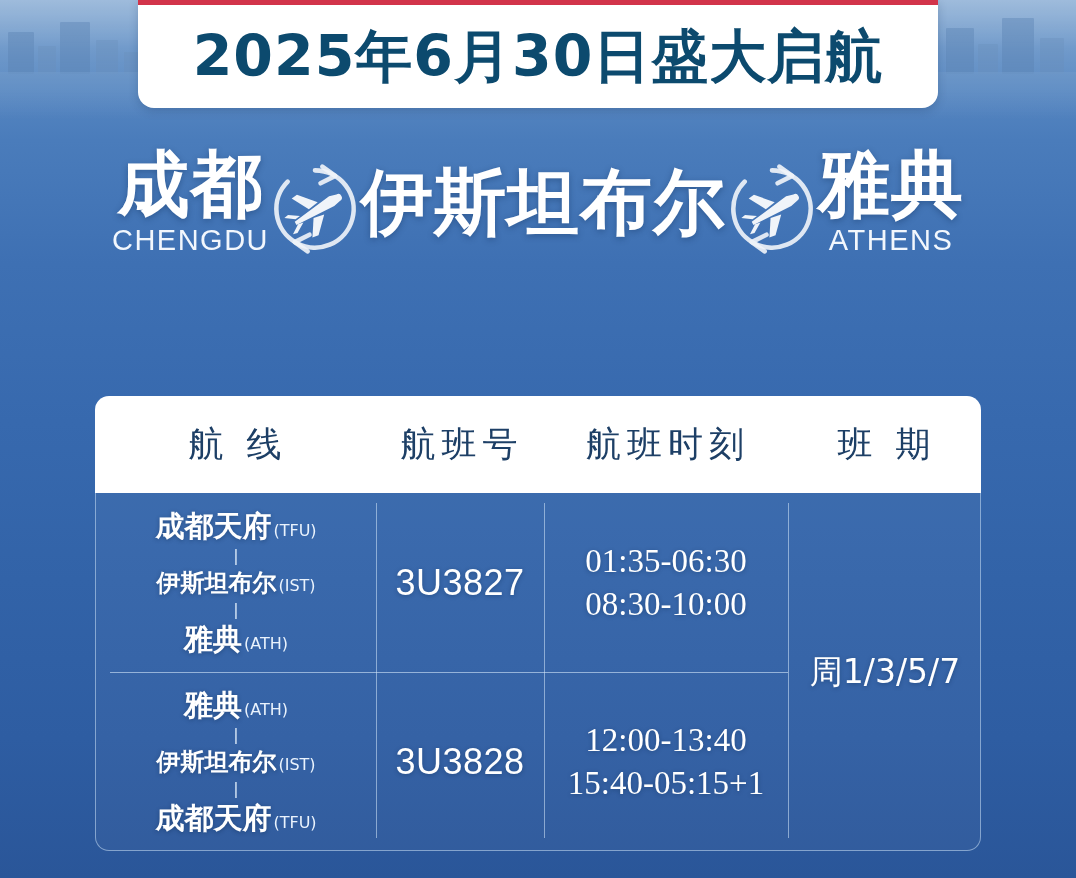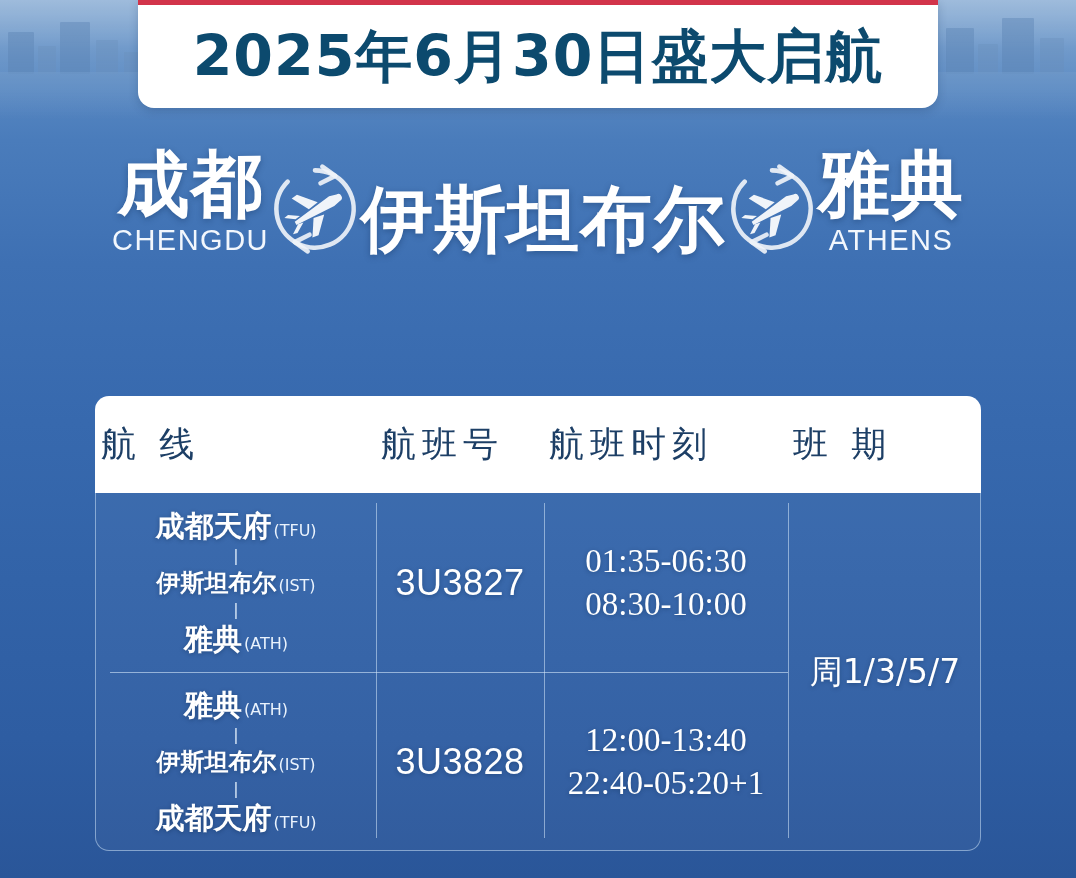--- a/index.html
+++ b/index.html
@@ -76,21 +76,21 @@
     white-space: nowrap;
     line-height: 1;
   }
 
   
   .route-row {
     position: absolute;
     left: 0; right: 0;
     top: 148px;
     display: flex;
-    align-items: flex-end;
+    align-items: center;
     justify-content: center;
     gap: 0;
   }
   .city { text-align: center; width: auto; }
   .city .cn {
     font-family: "DejaVu Sans", "Liberation Sans", sans-serif;
     font-size: 72px;
     font-weight: bold;
     color: #ffffff;
     line-height: 1.0;
@@ -145,20 +145,21 @@
     background: #ffffff;
     border-radius: 14px 14px 0 0;
     display: flex;
     align-items: center;
   }
   .th {
     font-family: "DejaVu Sans", "Liberation Sans", sans-serif;
     font-size: 35px;
     font-weight: 400;
     color: #1d3f66;
+    text-align: center;
     letter-spacing: 6px;
     text-indent: 6px;
     white-space: nowrap;
   }
   .c1 { width: 280px; }
   .c2 { width: 168px; }
   .c3 { width: 244px; }
   .c4 { width: 194px; }
 
   .table-body {
@@ -388,21 +389,21 @@
             <span class="name mid">伊斯坦布尔</span><span class="code">(IST)</span>
           </div>
           <div class="dash">|</div>
           <div class="leg">
             <span class="name">成都天府</span><span class="code">(TFU)</span>
           </div>
         </div>
         <div class="flightno-cell">3U3828</div>
         <div class="times-cell">
           <div>12:00-13:40</div>
-          <div>22:40-05:20+1</div>
+          <div>15:40-05:15+1</div>
         </div>
       </div>
 
       <div class="freq-cell">周1/3/5/7</div>
 
     </div>
   </div>
 
 </div>
 

